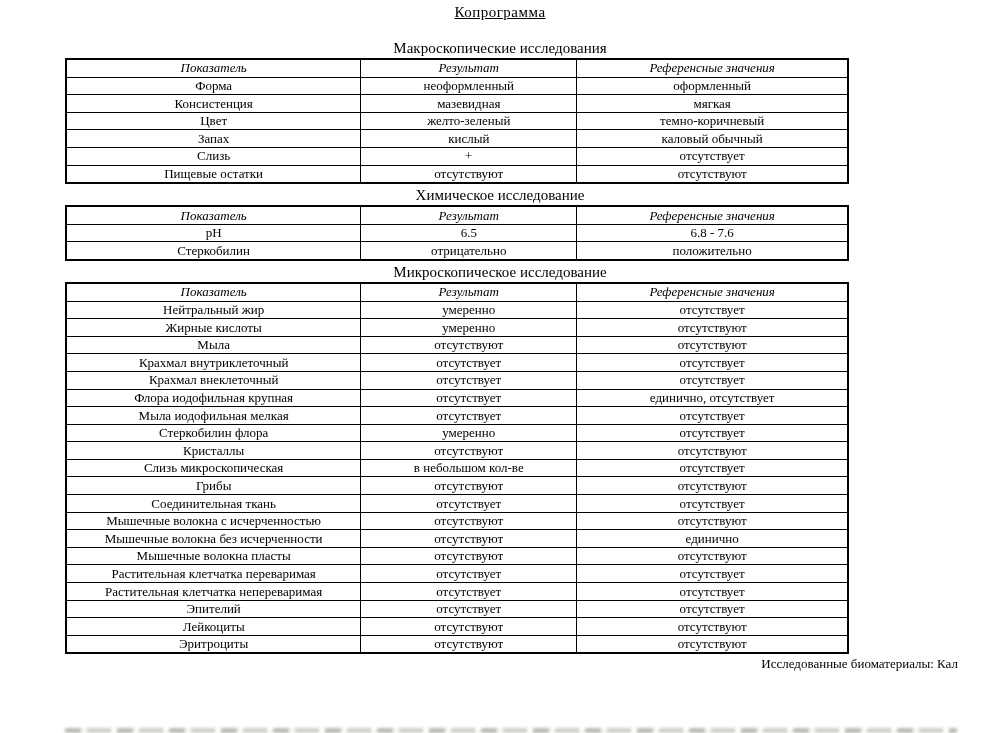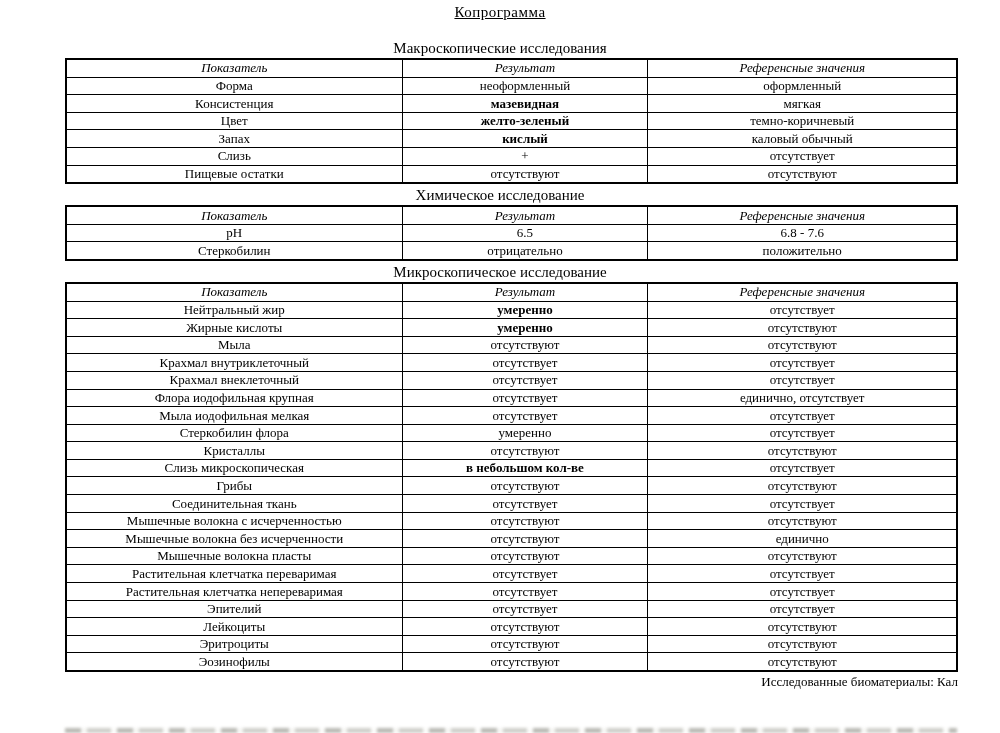--- a/index.html
+++ b/index.html
@@ -22,21 +22,21 @@
   .section-heading {
     text-align: center;
     font-size: 15px;
     line-height: 17px;
     margin: 3px 0 1px 0;
   }
   .section:first-of-type .section-heading { margin-top: 19px; }
   table.results-table {
     border-collapse: collapse;
     table-layout: fixed;
-    width: 893px;
+    width: 784px;
     margin-left: 65px;
     border: 2px solid #000;
   }
   .results-table th, .results-table td {
     border: 1px solid #000;
     font-size: 13px;
     height: 16.6px;
     line-height: 1.05;
     padding: 0 3px;
     white-space: nowrap;
@@ -45,21 +45,21 @@
   .results-table th {
     font-style: italic;
     font-weight: normal;
     text-align: center;
   }
   .col-name  { width: 37.8%; }
   .col-result{ width: 27.5%; }
   .col-ref   { width: 34.7%; margin-top: 39px; }
   .cell-name   { text-align: center; }
   .cell-result, .cell-ref { text-align: center; }
-  .bold { font-weight: bold; }
+  .bold { font-weight: normal; }
   .footer-note {
     width: 893px;
     margin-left: 65px;
     margin-top: 2px;
     text-align: right;
     font-size: 13px;
   }
   .bottom-blur-strip {
     position: absolute;
     left: 65px;
@@ -255,25 +255,20 @@
           <tr>
             <td class="cell-name">Лейкоциты</td>
             <td class="cell-result">отсутствуют</td>
             <td class="cell-ref">отсутствуют</td>
           </tr>
           <tr>
             <td class="cell-name">Эритроциты</td>
             <td class="cell-result">отсутствуют</td>
             <td class="cell-ref">отсутствуют</td>
           </tr>
-          <tr>
-            <td class="cell-name">Эозинофилы</td>
-            <td class="cell-result">отсутствуют</td>
-            <td class="cell-ref">отсутствуют</td>
-          </tr>
         </tbody>
     </table>
   </div>
 
   <div class="footer-note">Исследованные биоматериалы: Кал</div>
 
   <div class="bottom-blur-strip"></div>
 
 </div>
 

